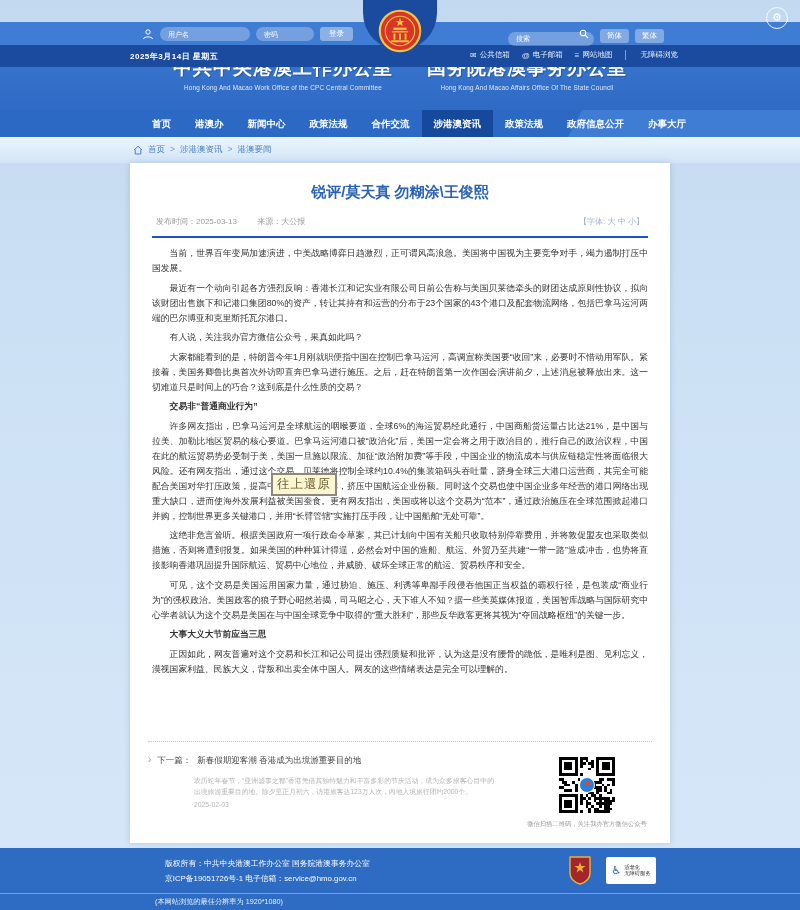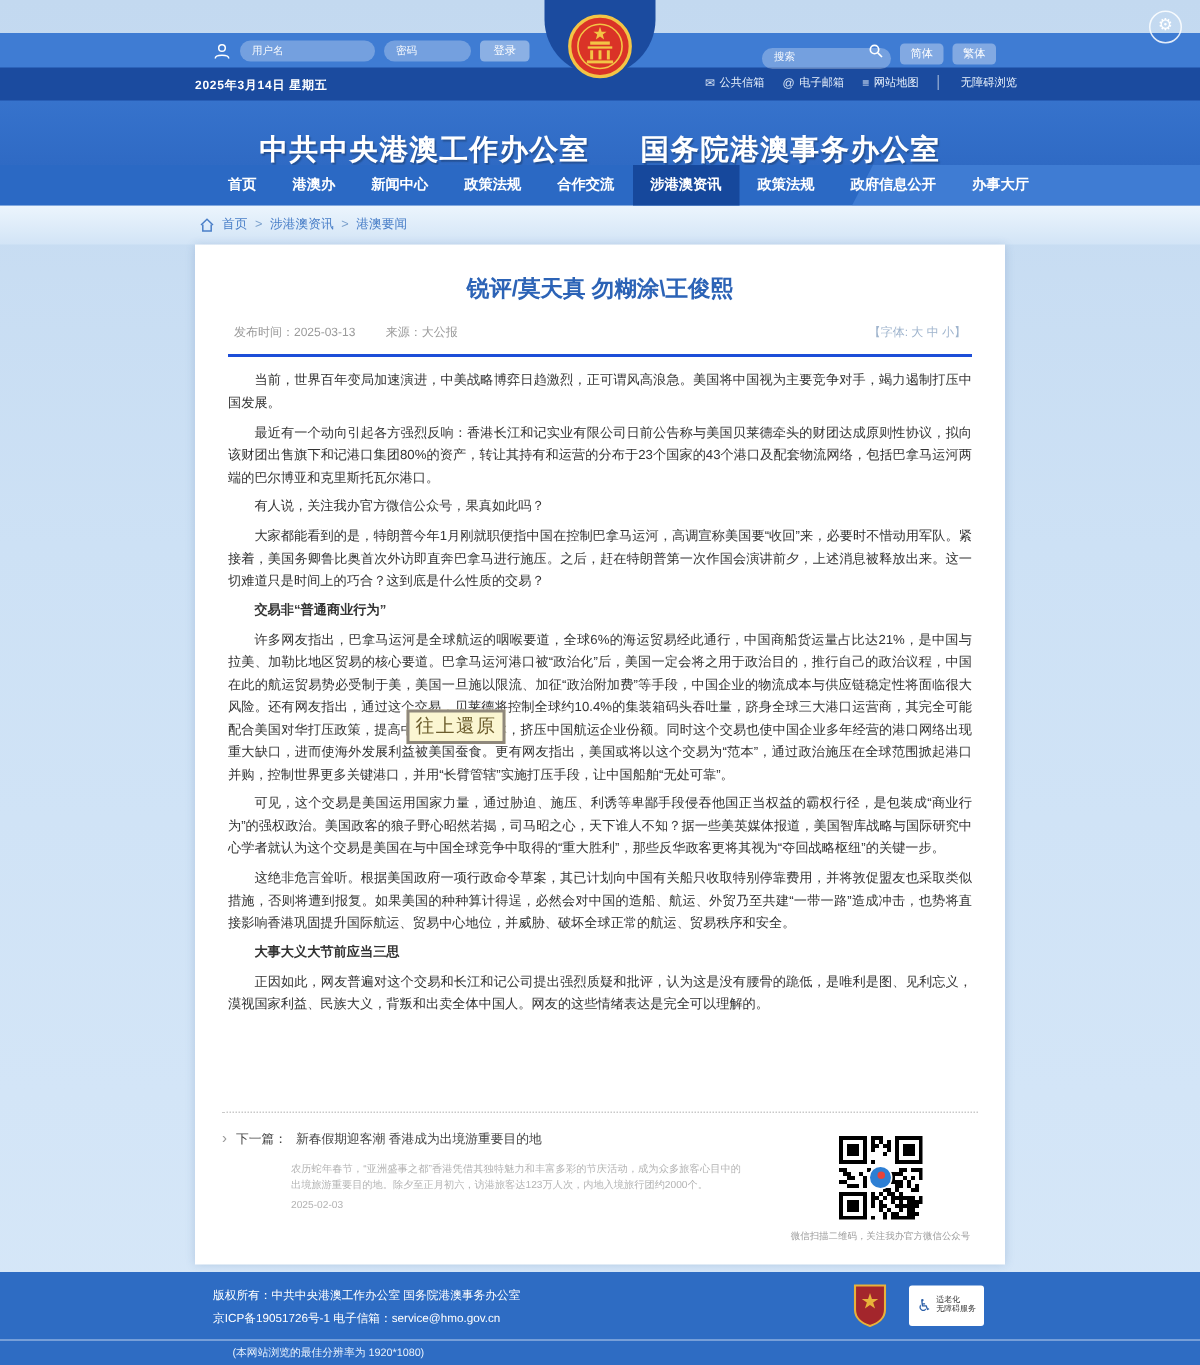--- a/index.html
+++ b/index.html
@@ -36,21 +36,21 @@
   .search-glass { position:absolute; right:5px; top:2px; width:10px; height:10px; cursor:pointer; }
   .btn-lang { border:none; background:rgba(255,255,255,.35); color:#fff; font-size:7.5px; height:14px;
               padding:0 7px; border-radius:3px; cursor:pointer; }
 
   
   .masthead { position:absolute; top:46px; left:0; width:800px; height:64px;
               background:linear-gradient(180deg,#3a77d0 0%,#2f6ac4 100%); z-index:1; }
   .emblem { position:absolute; left:378px; top:8px; width:44px; height:48px; z-index:5; }
   .titles { position:absolute; top:55px; left:130px; width:540px; display:flex; justify-content:center; gap:34px; z-index:2; }
   .org { text-align:center; }
-  .org-cn { color:#fff; font-size:19px; font-weight:bold; letter-spacing:1px; text-shadow:1px 1px 1px rgba(0,0,0,.25); white-space:nowrap;margin-top:32px; }
+  .org-cn { color:#fff; font-size:19px; font-weight:bold; letter-spacing:1px; text-shadow:1px 1px 1px rgba(0,0,0,.25); white-space:nowrap; }
   .org-en { color:rgba(255,255,255,.85); font-size:6.3px; margin-top:3px; letter-spacing:.2px; white-space:nowrap; }
 
   
   .nav { position:absolute; top:110px; left:0; width:800px; height:27px; background:#2b69c4; z-index:2; }
   .nav-deco { position:absolute; right:0; top:0; height:27px; width:232px; background:#3f7cd3;
               clip-path:polygon(14px 0, 100% 0, 100% 100%, 0 100%); }
   .nav-row { position:relative; display:flex; height:27px; padding-left:140px; z-index:2; }
   .nav-item { color:#fff; font-size:9.5px; font-weight:bold; line-height:27px; padding:0 12px; cursor:pointer; white-space:nowrap; }
   .nav-item.active { background:#16489c; }
 
@@ -94,21 +94,21 @@
   .qr-emblem::after { content:""; position:absolute; left:4.5px; top:3px; width:5px; height:5px; background:#e8433a; border-radius:50%; }
   .qr-caption { margin-top:4px; color:#9a9a9a; font-size:6.3px; white-space:nowrap; }
 
   
   .restore-tip { position:absolute; left:271px; top:473px; z-index:20; background:#fbf6d2;
                  border:2px solid #8f887c; color:#6b5c2c; font-size:12.5px; padding:1px 4px;
                  font-family:"Liberation Serif","DejaVu Serif",serif; letter-spacing:1px; cursor:pointer; }
 
   
   .footer { position:absolute; top:848px; left:0; width:800px; height:45px; background:#2e6cc3; z-index:2; }
-  .foot-text { position:absolute; left:142px; top:8px; color:#fff; font-size:7.8px; line-height:15px; }
+  .foot-text { position:absolute; left:165px; top:8px; color:#fff; font-size:7.8px; line-height:15px; }
   .badges { position:absolute; left:568px; top:7px; display:flex; align-items:center; gap:14px; }
   .gov-badge { width:24px; height:30px; }
   .a11y-box { width:50px; height:27px; background:#fff; border-radius:2px; display:flex; align-items:center;
               justify-content:center; gap:3px; cursor:pointer; }
   .a11y-glyph { color:#2b5fa8; font-size:11px; }
   .a11y-text { font-size:5.3px; color:#333; line-height:6.5px; text-align:left; }
   .footstrip { position:absolute; top:893px; left:0; width:800px; height:17px; background:#2e6cc3;
                border-top:1px solid rgba(255,255,255,.35); z-index:2; }
   .strip-text { position:absolute; left:155px; top:3px; color:#e8f1fc; font-size:7.2px; }
 </style>
@@ -229,22 +229,22 @@
         <div class="font-widget">【字体: 大 中 小】</div>
       </div>
       <div class="body-text">
 
       <p>当前，世界百年变局加速演进，中美战略博弈日趋激烈，正可谓风高浪急。美国将中国视为主要竞争对手，竭力遏制打压中国发展。</p>
           <p>最近有一个动向引起各方强烈反响：香港长江和记实业有限公司日前公告称与美国贝莱德牵头的财团达成原则性协议，拟向该财团出售旗下和记港口集团80%的资产，转让其持有和运营的分布于23个国家的43个港口及配套物流网络，包括巴拿马运河两端的巴尔博亚和克里斯托瓦尔港口。</p>
           <p>有人说，关注我办官方微信公众号，果真如此吗？</p>
           <p>大家都能看到的是，特朗普今年1月刚就职便指中国在控制巴拿马运河，高调宣称美国要“收回”来，必要时不惜动用军队。紧接着，美国务卿鲁比奥首次外访即直奔巴拿马进行施压。之后，赶在特朗普第一次作国会演讲前夕，上述消息被释放出来。这一切难道只是时间上的巧合？这到底是什么性质的交易？</p>
           <p class="subhead">交易非“普通商业行为”</p>
           <p>许多网友指出，巴拿马运河是全球航运的咽喉要道，全球6%的海运贸易经此通行，中国商船货运量占比达21%，是中国与拉美、加勒比地区贸易的核心要道。巴拿马运河港口被“政治化”后，美国一定会将之用于政治目的，推行自己的政治议程，中国在此的航运贸易势必受制于美，美国一旦施以限流、加征“政治附加费”等手段，中国企业的物流成本与供应链稳定性将面临很大风险。还有网友指出，通过这个交易，贝莱德将控制全球约10.4%的集装箱码头吞吐量，跻身全球三大港口运营商，其完全可能配合美国对华打压政策，提高中国货运停靠成本，挤压中国航运企业份额。同时这个交易也使中国企业多年经营的港口网络出现重大缺口，进而使海外发展利益被美国蚕食。更有网友指出，美国或将以这个交易为“范本”，通过政治施压在全球范围掀起港口并购，控制世界更多关键港口，并用“长臂管辖”实施打压手段，让中国船舶“无处可靠”。</p>
+          <p>这绝非危言耸听。根据美国政府一项行政命令草案，其已计划向中国有关船只收取特别停靠费用，并将敦促盟友也采取类似措施，否则将遭到报复。如果美国的种种算计得逞，必然会对中国的造船、航运、外贸乃至共建“一带一路”造成冲击，也势将直接影响香港巩固提升国际航运、贸易中心地位，并威胁、破坏全球正常的航运、贸易秩序和安全。</p>
           <p>可见，这个交易是美国运用国家力量，通过胁迫、施压、利诱等卑鄙手段侵吞他国正当权益的霸权行径，是包装成“商业行为”的强权政治。美国政客的狼子野心昭然若揭，司马昭之心，天下谁人不知？据一些美英媒体报道，美国智库战略与国际研究中心学者就认为这个交易是美国在与中国全球竞争中取得的“重大胜利”，那些反华政客更将其视为“夺回战略枢纽”的关键一步。</p>
-          <p>这绝非危言耸听。根据美国政府一项行政命令草案，其已计划向中国有关船只收取特别停靠费用，并将敦促盟友也采取类似措施，否则将遭到报复。如果美国的种种算计得逞，必然会对中国的造船、航运、外贸乃至共建“一带一路”造成冲击，也势将直接影响香港巩固提升国际航运、贸易中心地位，并威胁、破坏全球正常的航运、贸易秩序和安全。</p>
           <p class="subhead">大事大义大节前应当三思</p>
           <p>正因如此，网友普遍对这个交易和长江和记公司提出强烈质疑和批评，认为这是没有腰骨的跪低，是唯利是图、见利忘义，漠视国家利益、民族大义，背叛和出卖全体中国人。网友的这些情绪表达是完全可以理解的。</p>
         </div>
     </div>
 
     <div class="next-block">
       <div class="next-left">
         <div class="next-title-row">
           <span class="next-arrow">›</span>
           <span class="next-label">下一篇：</span>

